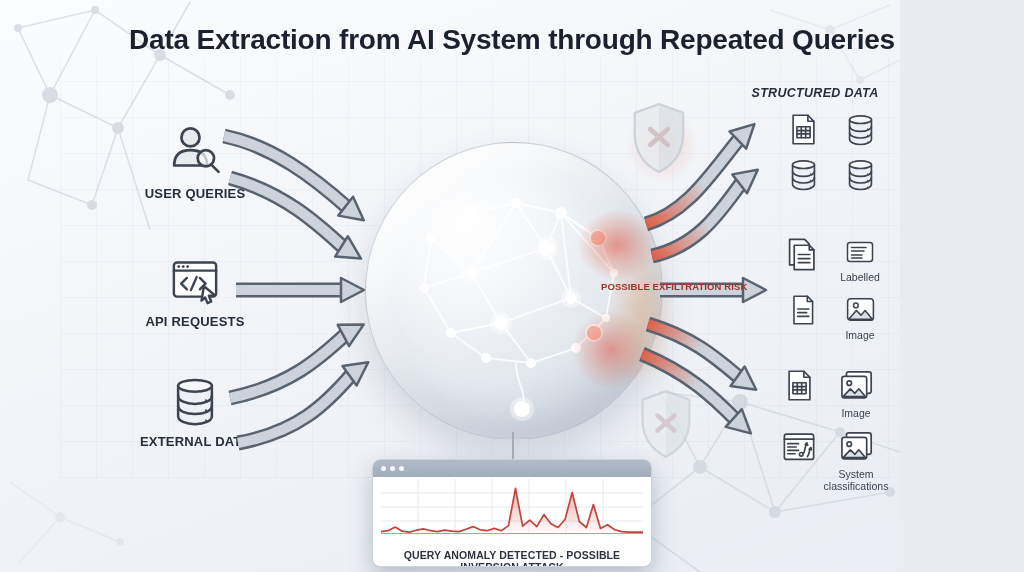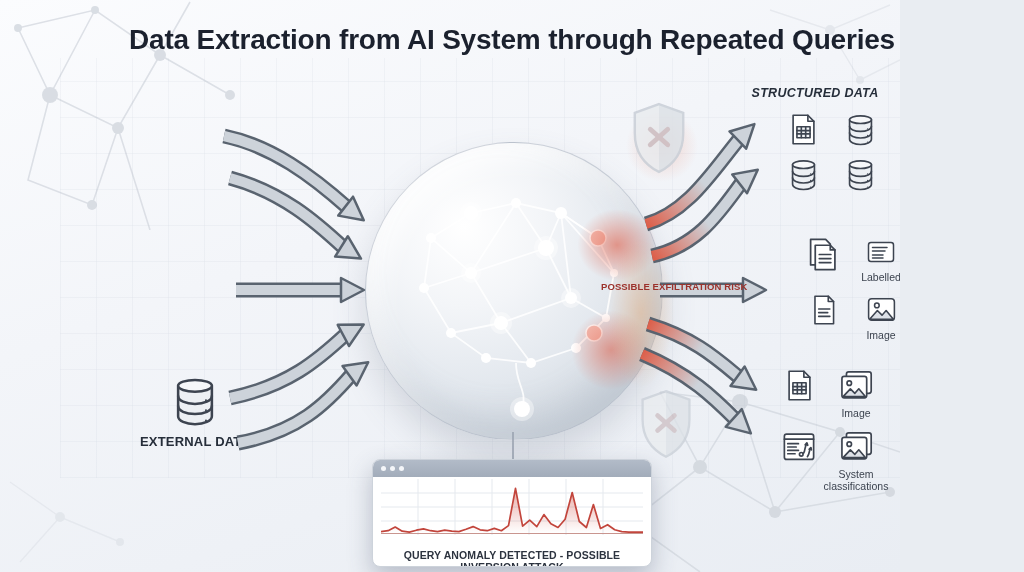--- a/index.html
+++ b/index.html
@@ -185,20 +185,32 @@
     <g fill="#d2d7de" stroke="none">
         <circle cx="60" cy="55" r="5"></circle>
         <circle cx="120" cy="80" r="4"></circle>
       </g>
   </svg>
 
   <div id="bg-grid" class="abs"></div>
 
   <div id="page-title" class="abs">Data Extraction from AI System through Repeated Queries</div>
 
+  <div class="abs source" style="left:136px;top:122px">
+    <svg class="icon" width="58" height="58">
+        <use href="#sym-user-search"></use>
+      </svg>
+    <div class="lbl">USER QUERIES</div>
+  </div>
+  <div class="abs source" style="left:136px;top:256px">
+    <svg class="icon" width="52" height="52">
+        <use href="#sym-code-window"></use>
+      </svg>
+    <div class="lbl">API REQUESTS</div>
+  </div>
   <div class="abs source" style="left:136px;top:374px">
     <svg class="icon" width="54" height="54">
         <use href="#sym-database"></use>
       </svg>
     <div class="lbl">EXTERNAL DATA</div>
   </div>
 
   <div id="sphere" class="abs">
     <svg class="overlay" width="296" height="296" viewBox="0 0 296 296">
       <g stroke="rgba(255,255,255,.85)" stroke-width="1.8" fill="none">
@@ -348,21 +360,21 @@
           <use href="#sym-database"></use>
         </svg>
       </div>
     <div class="cell">
         <svg class="icon" width="35" height="35">
           <use href="#sym-database"></use>
         </svg>
       </div>
   </div>
 
-  <div class="abs cluster" style="left:799px;top:236px">
+  <div class="abs cluster" style="left:778px;top:236px">
     <div class="cell">
         <svg class="icon" width="37" height="37">
           <use href="#sym-docs-stack"></use>
         </svg>
       </div>
     <div class="cell">
       <svg class="icon" width="40" height="32">
           <use href="#sym-card-lines"></use>
         </svg>
       <div class="caption">Labelled</div>

